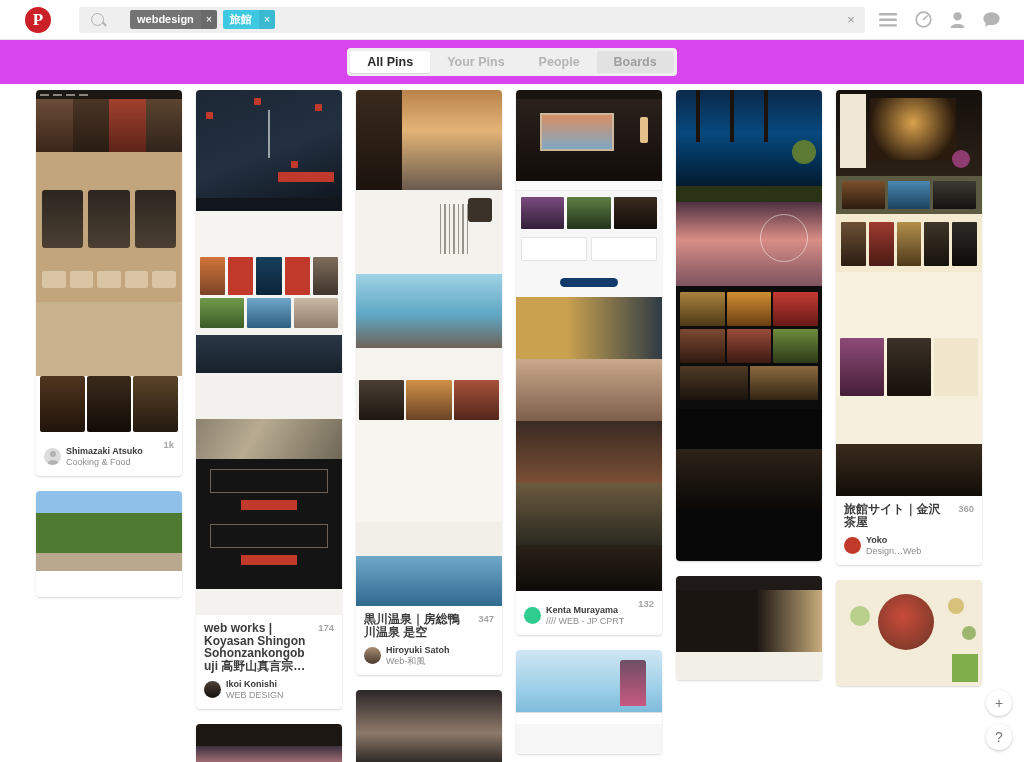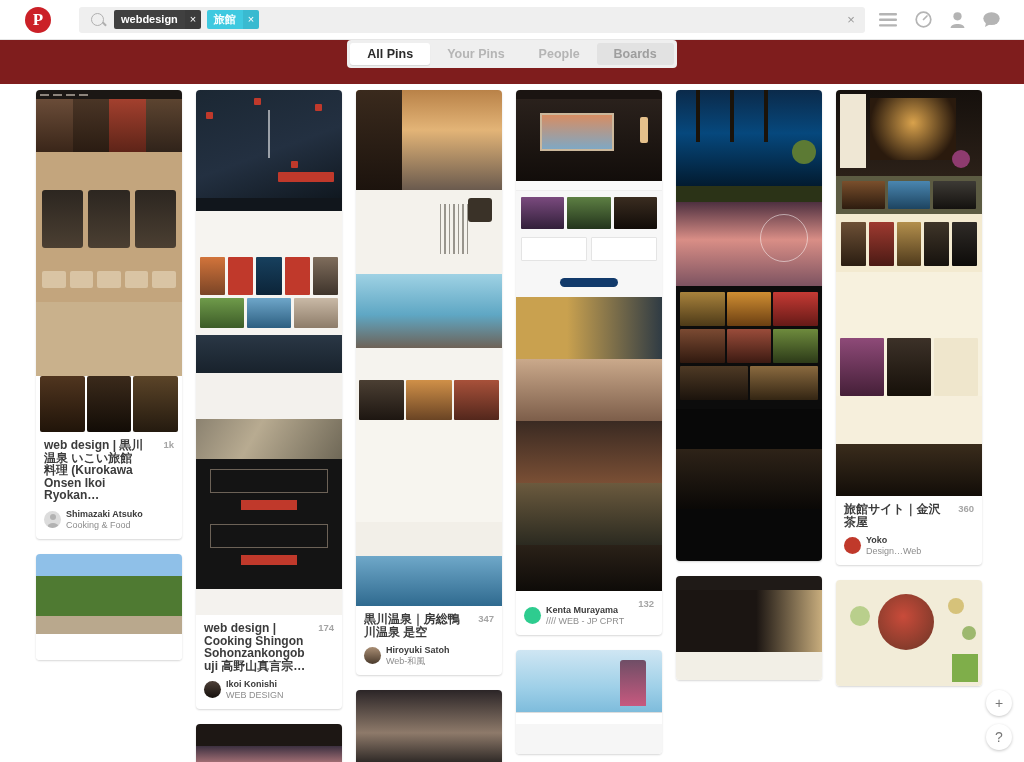--- a/index.html
+++ b/index.html
@@ -73,38 +73,38 @@
   .token .tk-x {
     width: 16px;
     text-align: center;
     line-height: 19px;
     background: rgba(0,0,0,0.07);
     font-weight: normal;
     font-size: 11px;
     cursor: pointer;
   }
   .token.green { background: #8cc happy; }
-  .token.green { background: #404040; }
+  .token.green { background: #737373; margin-left: 16px; }
   .token.cyan  { background: #3fc9e0; }
   .search-clear {
     position: absolute;
     right: 0; top: 0;
     width: 28px; height: 26px;
     display: flex; align-items: center; justify-content: center;
     color: #9a9a9a; font-size: 13px;
     cursor: pointer;
   }
   .hdr-icons { display: flex; align-items: center; gap: 18px; padding-right: 14px; }
   .hdr-ic { color: #b4b4b4; display: flex; align-items: center; cursor: pointer; }
 
   
   .tabbar {
     height: 44px;
-    display: flex; align-items: flex-start; justify-content: center;
-    background: #7f1d1d;
+    display: flex; align-items: center; justify-content: center;
+    background: #d946ef;
   }
   .tabs {
     display: flex;
     background: #efefef;
     border-radius: 4px;
     padding: 3px;
     height: 28px;
     align-items: center;
   }
   .tab {
@@ -405,21 +405,20 @@
           </div>
           <div class="sect3"></div>
           <div class="photos3">
             <div style="background:linear-gradient(#50351f,#201409)"></div>
             <div style="background:linear-gradient(#3b2a1b,#120c06)"></div>
             <div style="background:linear-gradient(#5b4428,#241a0f)"></div>
           </div>
         </div>
         <div class="pin-meta">
           <div class="pin-repins">1k</div>
-          <div class="pin-title">web design | 黒川温泉 いこい旅館 料理 (Kurokawa Onsen Ikoi Ryokan…</div>
           <div class="pin-user">
             <span class="avatar generic"></span>
             <span>
               <span class="uname" style="display:block">Shimazaki Atsuko</span>
               <span class="uboard" style="display:block">Cooking &amp; Food</span>
             </span>
           </div>
         </div>
       </div>
 
@@ -464,21 +463,21 @@
           <div class="dark">
             <div class="box"></div>
             <div class="rbtn"></div>
             <div class="box"></div>
             <div class="rbtn"></div>
           </div>
           <div style="height:26px;background:#f4f2ee"></div>
         </div>
         <div class="pin-meta">
           <div class="pin-repins">174</div>
-          <div class="pin-title">web design | Cooking Shingon Sohonzankongobuji 高野山真言宗…</div>
+          <div class="pin-title">web works | Koyasan Shingon Sohonzankongobuji 高野山真言宗…</div>
           <div class="pin-user">
             <span class="avatar" style="background:linear-gradient(#4d4038,#15100c)"></span>
             <span>
               <span class="uname" style="display:block">Ikoi Konishi</span>
               <span class="uboard" style="display:block">WEB DESIGN</span>
             </span>
           </div>
         </div>
       </div>
 

